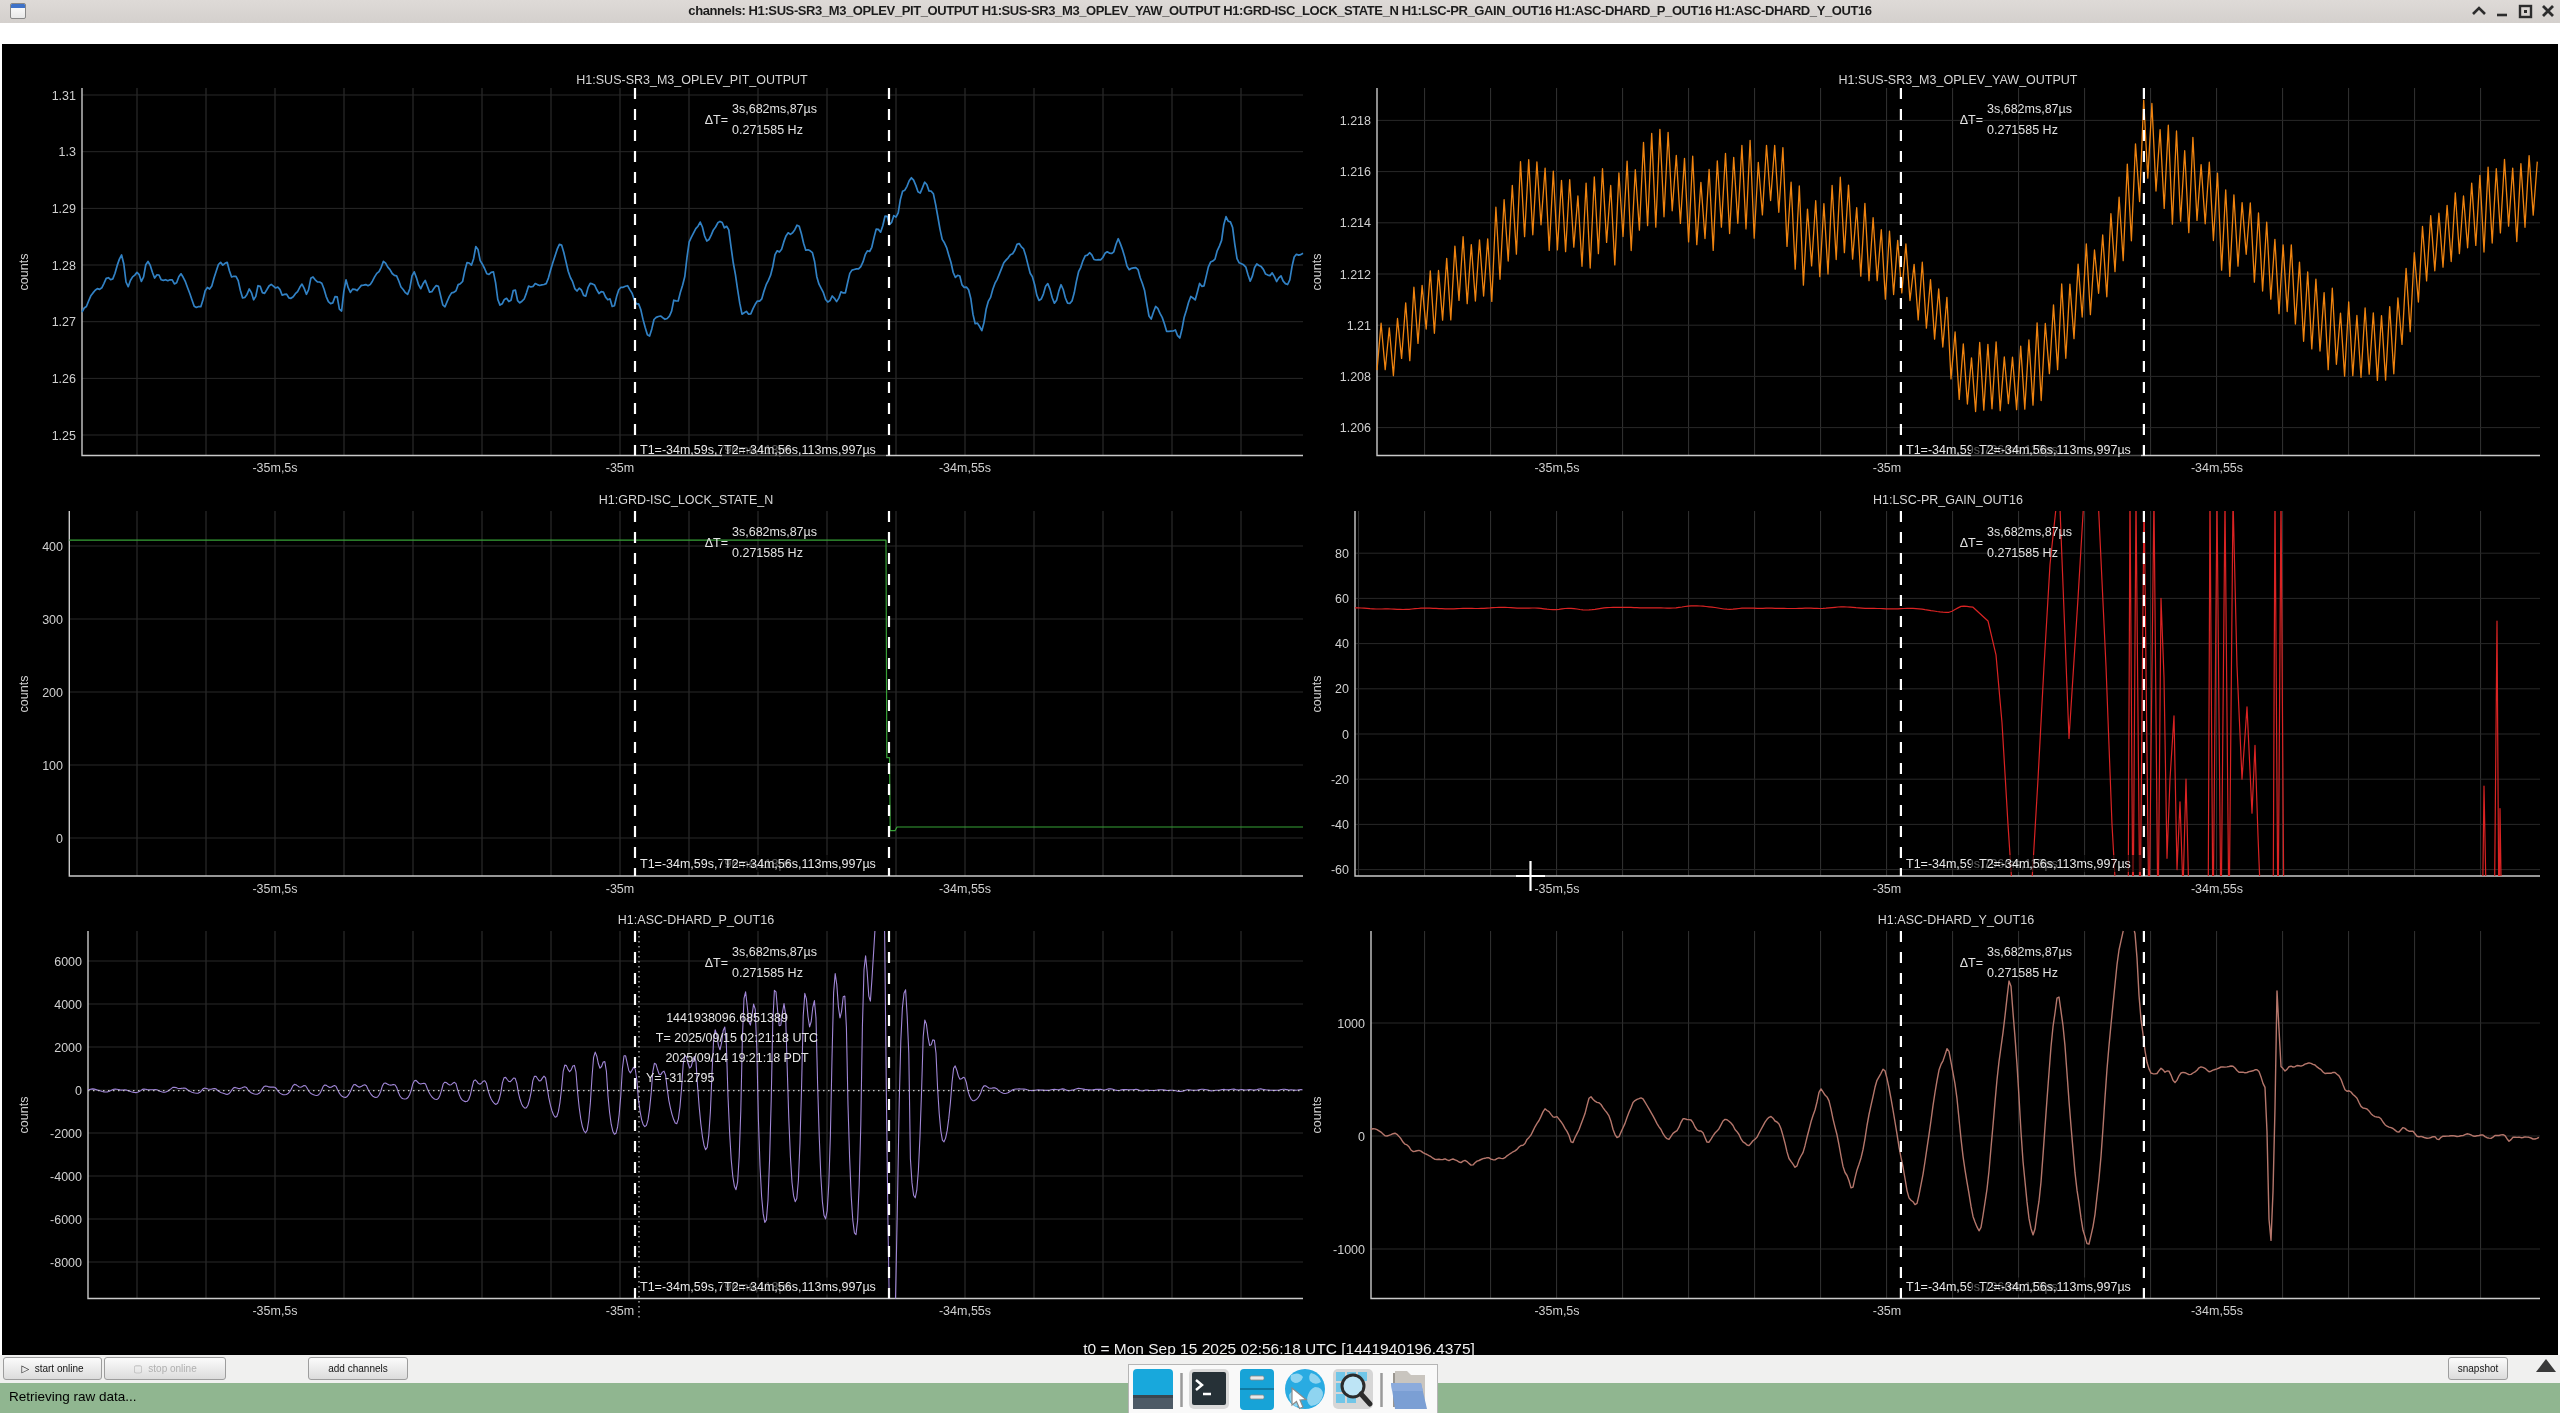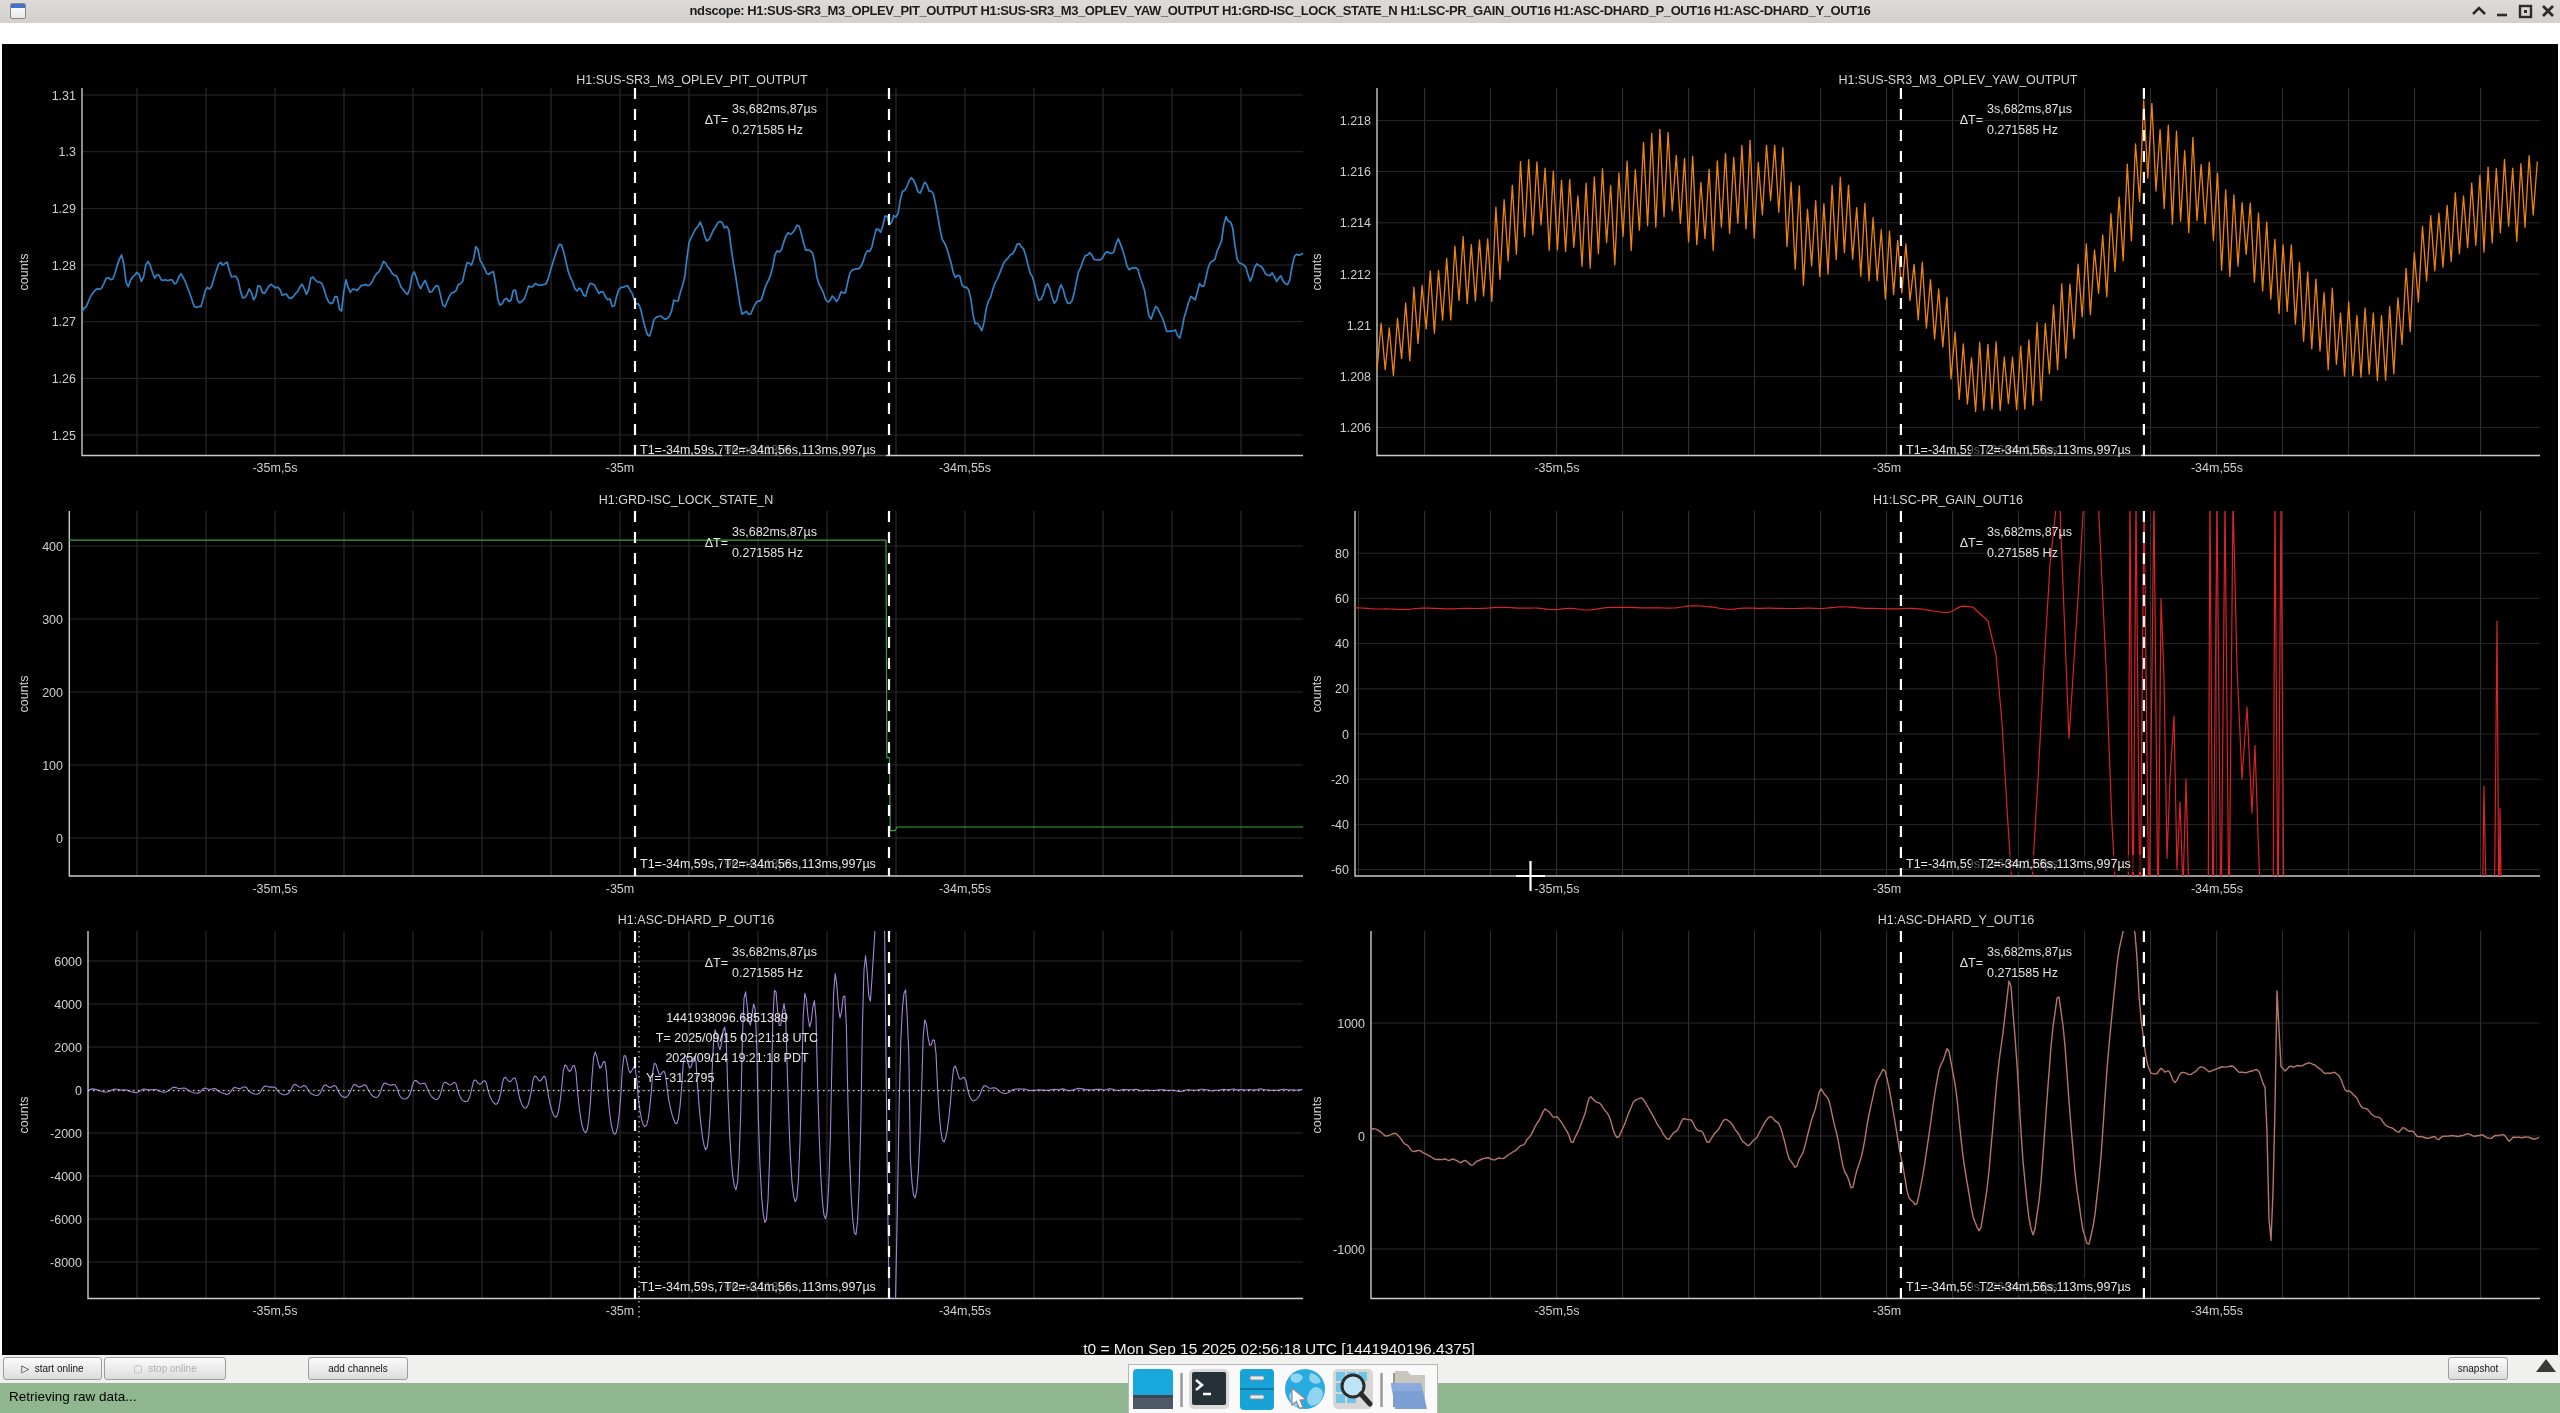--- a/index.html
+++ b/index.html
@@ -26,21 +26,21 @@
   background:#90b690; color:#000000; font-size:13.5px; line-height:28px;
   padding-left:9px; }
 #dock { position:absolute; left:1128px; top:1364px; width:310px; height:49px;
   background:#f9f9f9; border:1px solid #b5b5b5; border-bottom:none; }
 svg text { letter-spacing:0px; }
 </style></head>
 <body>
 <div id="frame"></div>
 <div id="titlebar">
  <div id="winicon"></div>
- <div id="titletext">ndscope: H1:SUS-SR3_M3_OPLEV_PIT_OUTPUT H1:SUS-SR3_M3_OPLEV_YAW_OUTPUT H1:GRD-ISC_LOCK_STATE_N H1:LSC-PR_GAIN_OUT16 H1:ASC-DHARD_P_OUT16 H1:ASC-DHARD_Y_OUT16</div>
+ <div id="titletext">channels: H1:SUS-SR3_M3_OPLEV_PIT_OUTPUT H1:SUS-SR3_M3_OPLEV_YAW_OUTPUT H1:GRD-ISC_LOCK_STATE_N H1:LSC-PR_GAIN_OUT16 H1:ASC-DHARD_P_OUT16 H1:ASC-DHARD_Y_OUT16</div>
  <svg width="90" height="23" style="position:absolute;right:0;top:0">
   <path d="M3 14 L9 8 L15 14" stroke="#2c2c2c" stroke-width="2.6" fill="none"></path>
   <path d="M27 15 H37" stroke="#2c2c2c" stroke-width="2.6" fill="none"></path>
   <rect x="50" y="6" width="11" height="11" stroke="#2c2c2c" stroke-width="2.4" fill="none"></rect>
   <rect x="54" y="10" width="3" height="3" fill="#2c2c2c"></rect>
   <path d="M73 6 L83 16 M83 6 L73 16" stroke="#2c2c2c" stroke-width="2.8" fill="none"></path>
  </svg>
 </div>
 <div id="content" style="left:2px;top:26px;margin-top:18px;">
 <div style="position:absolute;left:-2px;top:-26px;">

